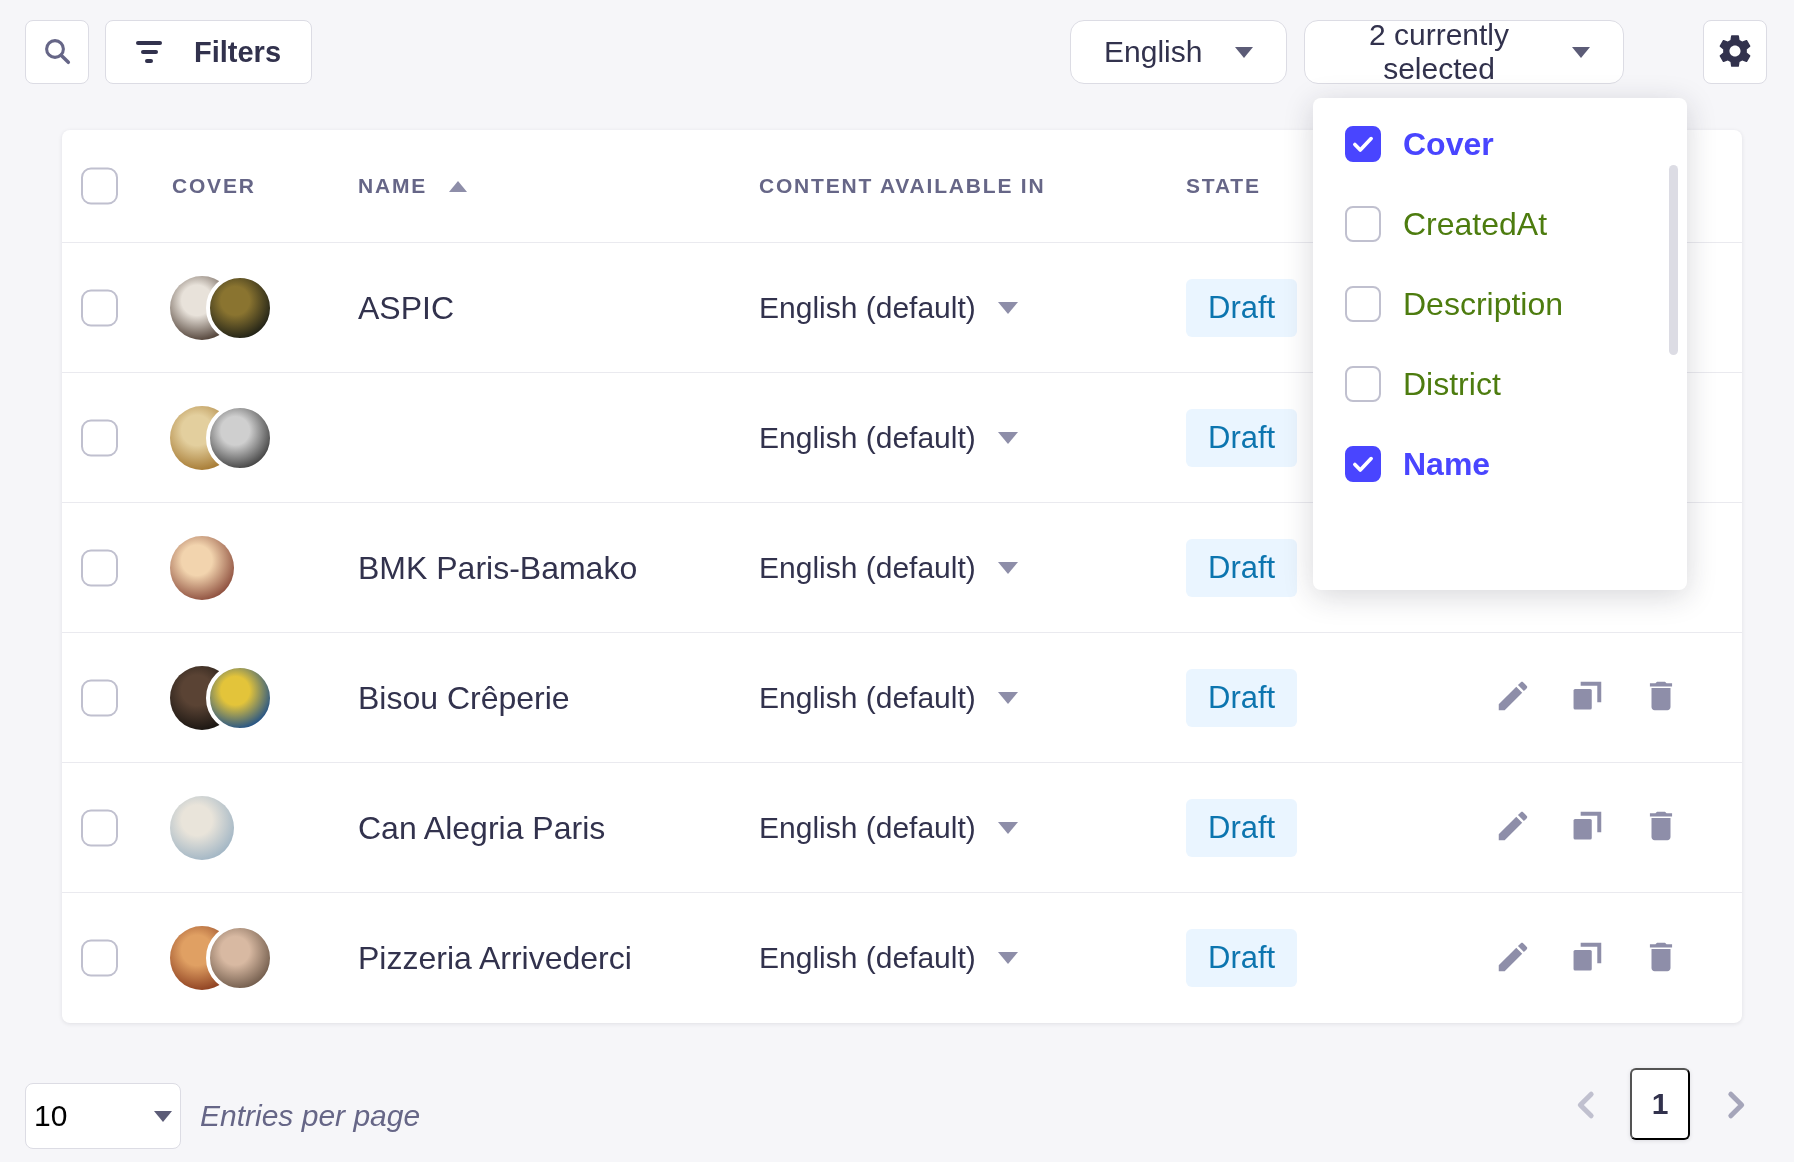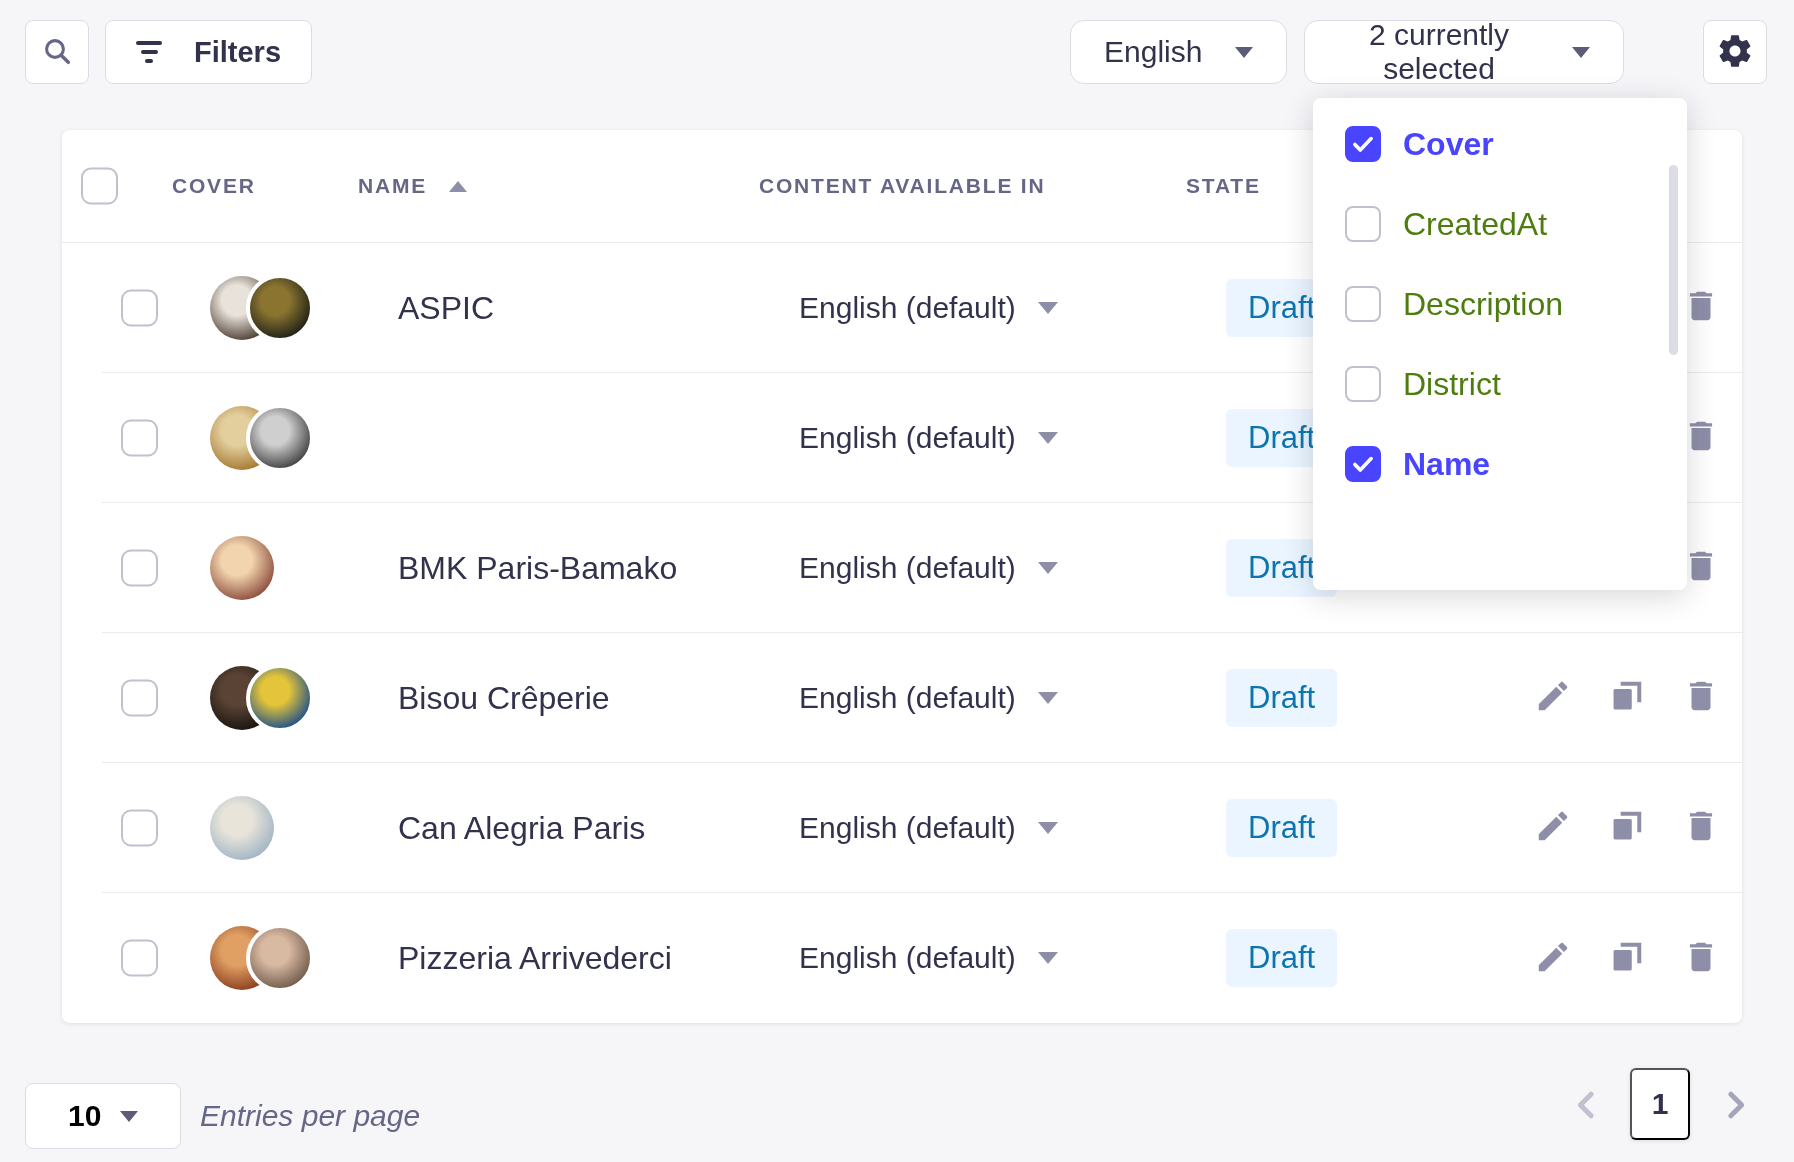--- a/index.html
+++ b/index.html
@@ -35,21 +35,21 @@
   .filter-icon i:nth-child(3){ width:8px; }
 
   
   .card {
     position:absolute; left:62px; top:130px; width:1680px; height:893px;
     background:#fff; border-radius:8px;
     box-shadow:0 1px 4px rgba(33,33,52,.1);
   }
   .thead, .trow { position:relative; }
   .thead { height:113px; border-bottom:1px solid #eaeaef; }
-  .trow { height:130px; border-bottom:1px solid #eaeaef;margin-left:40px; }
+  .trow { height:130px; border-bottom:1px solid #eaeaef; }
   .trow:last-child { border-bottom:none;text-decoration:underline; }
   .cell { position:absolute; top:50%; transform:translateY(-50%); display:flex; align-items:center; }
   .checkbox {
     width:37px; height:37px; border:2px solid #c0c0cf; border-radius:10px;
     background:#fff; cursor:pointer; flex:none;
   }
   .c-check { left:19px; }
   .h-label { font-size:21px; font-weight:700; letter-spacing:1.8px; color:#666687; }
   .c-cover { left:110px; }
   .c-name  { left:296px; }
@@ -103,21 +103,21 @@
   .dd-scrollbar {
     position:absolute; right:9px; top:67px; width:9px; height:190px;
     border-radius:5px; background:#dcdce4; cursor:pointer;
   }
 
   
   .select-pagesize {
     position:absolute; left:25px; top:1083px; width:156px; height:66px;
     background:#fff; border:1px solid #dcdce4; border-radius:8px;
     display:flex; align-items:center; justify-content:space-between;
-    padding:0 42px; font-size:30px; font-weight:700; cursor:pointer;
+    padding:0 8px; font-size:30px; font-weight:400; cursor:pointer;
   }
   .entries-label {
     position:absolute; left:200px; top:1083px; height:66px;
     display:flex; align-items:center; font-size:30px; color:#666687;font-style:italic;
   }
   .page-prev, .page-next {
     position:absolute; top:1084px; width:44px; height:44px;
     background:none; border:none; cursor:pointer;
     display:flex; align-items:center; justify-content:center;
   }

